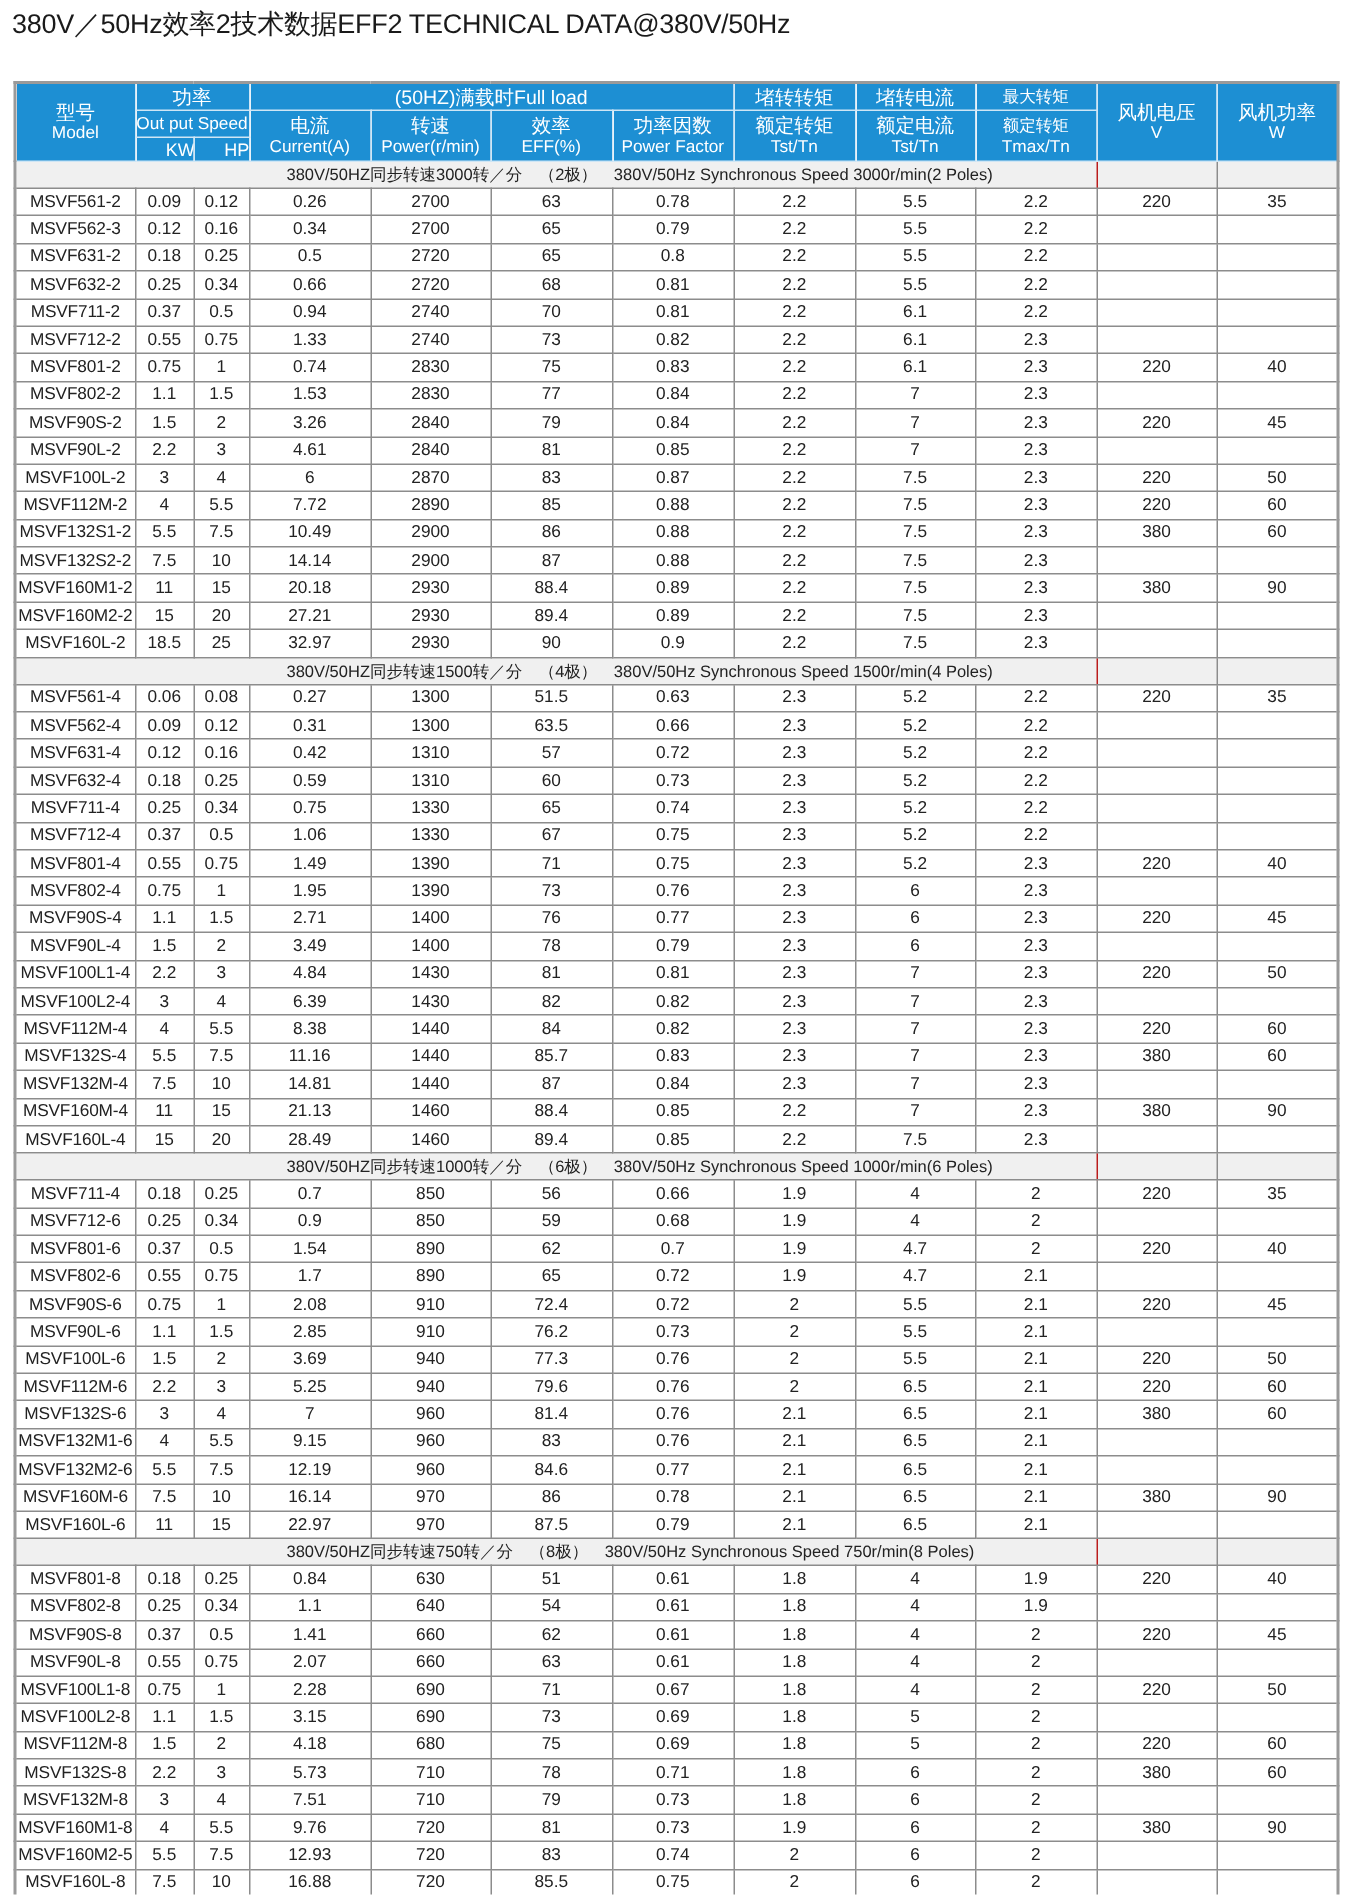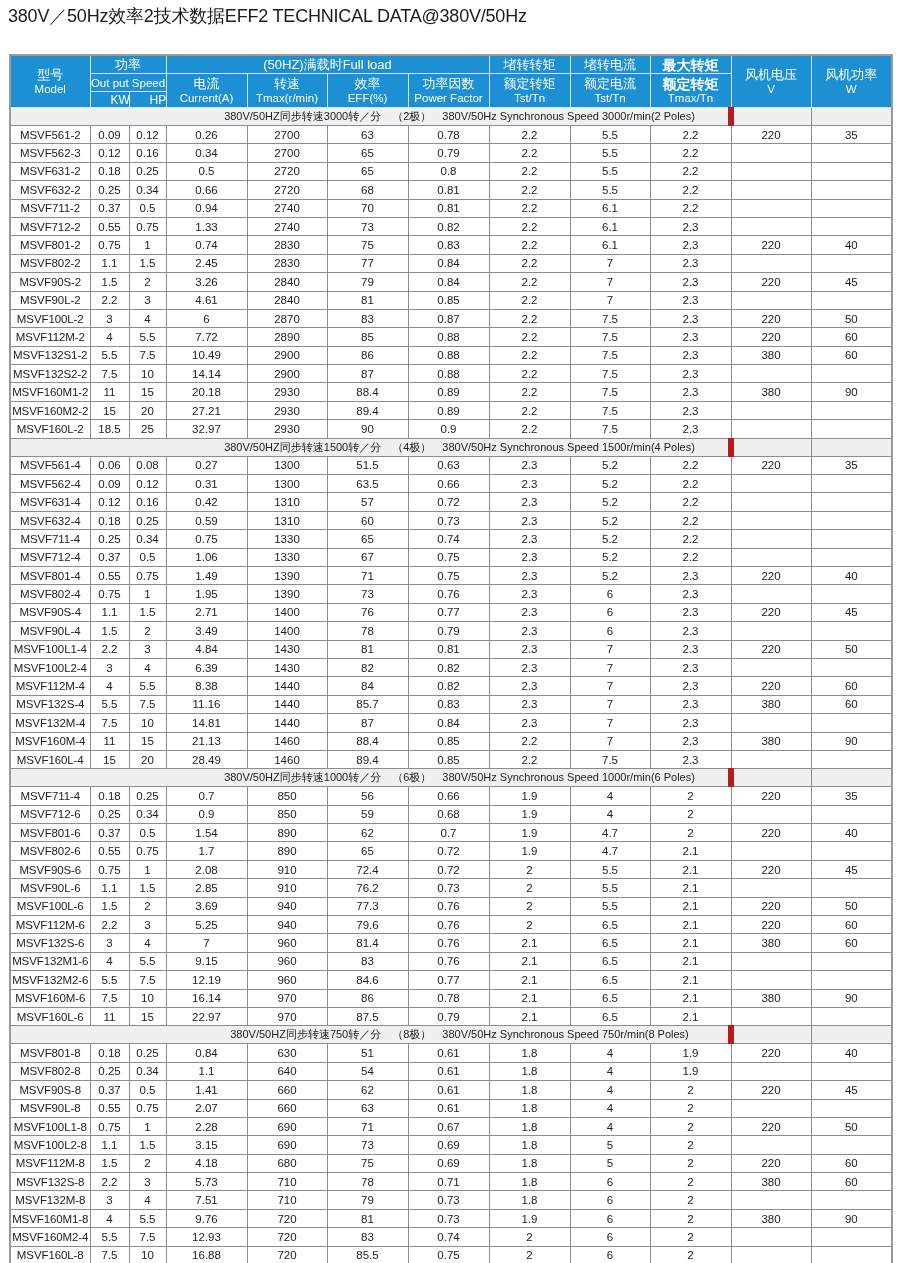--- a/index.html
+++ b/index.html
@@ -5,30 +5,30 @@
   html, body { margin:0; padding:0; background:#ffffff; }
   body { width:900px; height:1263px; position:relative; font-family:"Liberation Sans","DejaVu Sans",sans-serif; color:#222; overflow:hidden; }
   .title { position:absolute; left:8px; top:4px; font-size:18px; line-height:24px; color:#1a1a1a; white-space:nowrap; letter-spacing:-0.2px; }
   table { position:absolute; left:9px; top:33px; border-collapse:collapse; table-layout:fixed; width:882px; }
   col.c-model{width:80px} col.c-kw{width:39px} col.c-hp{width:37px} col.c-cur{width:81px} col.c-spd{width:80px}
   col.c-eff{width:81px} col.c-pf{width:81px} col.c-tst{width:81px} col.c-ist{width:80px} col.c-tmax{width:81px}
   col.c-fv{width:80px} col.c-fw{width:81px}
   th { background:#1d8fd3; color:#fff; font-weight:normal; border:1px solid #cfe6f5; padding:0; text-align:center; line-height:14px; font-size:12px; overflow:hidden; white-space:nowrap; }
   th .cn { font-size:13px; display:block; }
   th .en { font-size:11.5px; display:block; }
-  th.small .cn { font-size:14px;font-weight:bold; }
+  th.small .cn { font-size:11px; }
   tr.h1 th { height:17px; }
   tr.h2 th { height:17px; }
   tr.h3 th { height:15px;padding-left:20px; }
   th.kw { text-align:left; padding-left:4px; }
   th.hp { text-align:center; padding-right:3px; }
   td { border:1px solid #8c8c8c; text-align:center; font-size:11.5px; height:17.4px; padding:0; white-space:nowrap; overflow:hidden; color:#222; }
   td.model { font-size:11.5px; letter-spacing:-0.1px; }
   tr.section td { background:#f0f0f0; font-size:11px; height:17px; }
-  tr.section td.sec-text { text-align:center; padding-left:180px; border-right:6px solid #b91c1c; }
+  tr.section td.sec-text { text-align:left; padding-left:180px; border-right:1px solid #b91c1c; }
   tr.section td.blank { background:#f0f0f0; }
   table { border:2px solid #9a9a9a;margin-top:21px; }
 </style>
 </head>
 <body>
 
 <div class="title">380V／50Hz效率2技术数据EFF2 TECHNICAL DATA@380V/50Hz</div>
 
 <table>
   <colgroup>
@@ -78,21 +78,21 @@
     <tr class="h2">
       <th colspan="2">
           <span class="en">Out put Speed</span>
         </th>
       <th rowspan="2">
         <span class="cn">电流</span>
         <span class="en">Current(A)</span>
       </th>
       <th rowspan="2">
         <span class="cn">转速</span>
-        <span class="en">Tmax(r/min)</span>
+        <span class="en">Power(r/min)</span>
       </th>
       <th rowspan="2">
         <span class="cn">效率</span>
         <span class="en">EFF(%)</span>
       </th>
       <th rowspan="2">
         <span class="cn">功率因数</span>
         <span class="en">Power Factor</span>
       </th>
       <th rowspan="2">
@@ -214,21 +214,21 @@
         <td>2.2</td>
         <td>6.1</td>
         <td>2.3</td>
         <td>220</td>
         <td>40</td>
       </tr>
       <tr>
         <td class="model">MSVF802-2</td>
         <td>1.1</td>
         <td>1.5</td>
-        <td>2.45</td>
+        <td>1.53</td>
         <td>2830</td>
         <td>77</td>
         <td>0.84</td>
         <td>2.2</td>
         <td>7</td>
         <td>2.3</td>
         <td></td>
         <td></td>
       </tr>
       <tr>
@@ -926,21 +926,21 @@
         <td>720</td>
         <td>81</td>
         <td>0.73</td>
         <td>1.9</td>
         <td>6</td>
         <td>2</td>
         <td>380</td>
         <td>90</td>
       </tr>
       <tr>
-        <td class="model">MSVF160M2-4</td>
+        <td class="model">MSVF160M2-5</td>
         <td>5.5</td>
         <td>7.5</td>
         <td>12.93</td>
         <td>720</td>
         <td>83</td>
         <td>0.74</td>
         <td>2</td>
         <td>6</td>
         <td>2</td>
         <td></td>

